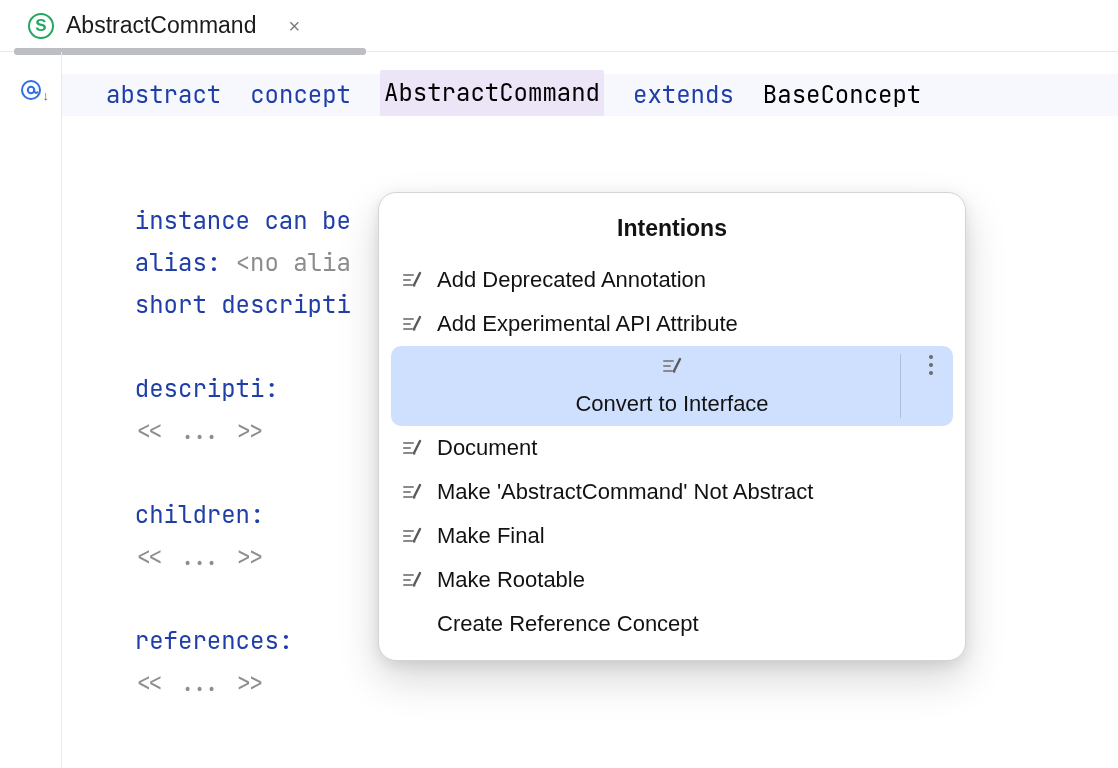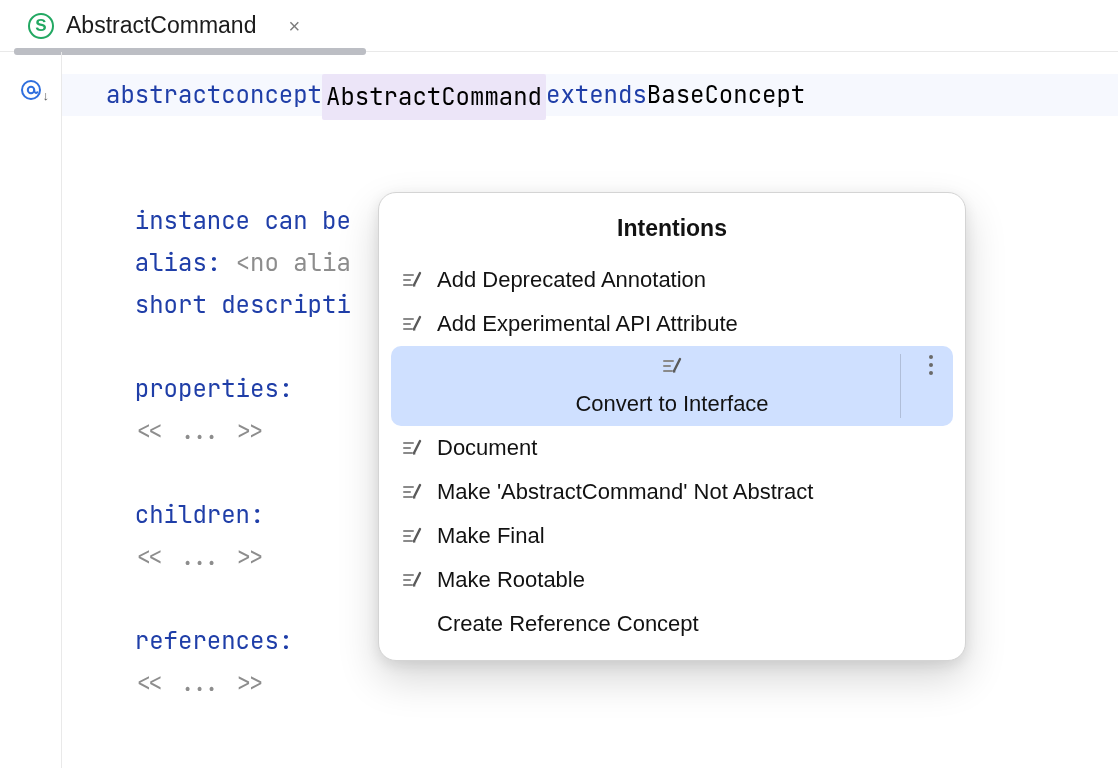--- a/index.html
+++ b/index.html
@@ -96,21 +96,22 @@
     font-family: "JetBrains Mono", Menlo, Consolas, monospace;
     font-size: 24px;
     white-space: pre;
     padding-left: 44px;
     line-height: 42px;
   }
   .decl-line {
     background: #f6f8fe;
     height: 42px;
     display: flex;
-    align-items: flex-start;
+    align-items: flex-end;
+    gap: 29px;
   }
   .kw { color: #1f3ea8; }
   .name-hl {
     color: #000;
     background: #ece5f8;
     padding: 2px 4px;
     border-radius: 2px;
   }
   .plain { color: #000; }
   .gray { color: #8d8d8d; margin-top: 7px; }
@@ -214,21 +215,21 @@
 
     <div class="spacer"></div>
     <div class="spacer"></div>
 
     <div class="code-line">  <span class="kw">instance can be</span></div>
     <div class="code-line">  <span class="kw">alias:</span> <span class="gray">&lt;no alia</span></div>
     <div class="code-line">  <span class="kw">short descripti</span></div>
 
     <div class="spacer"></div>
 
-    <div class="code-line">  <span class="kw">properties:</span></div>
+    <div class="code-line">  <span class="kw">descripti:</span></div>
     <div class="code-line">  <span class="gray">&lt;&lt; ... &gt;&gt;</span></div>
 
     <div class="spacer"></div>
 
     <div class="code-line">  <span class="kw">children:</span></div>
     <div class="code-line">  <span class="gray">&lt;&lt; ... &gt;&gt;</span></div>
 
     <div class="spacer"></div>
 
     <div class="code-line">  <span class="kw">references:</span></div>

